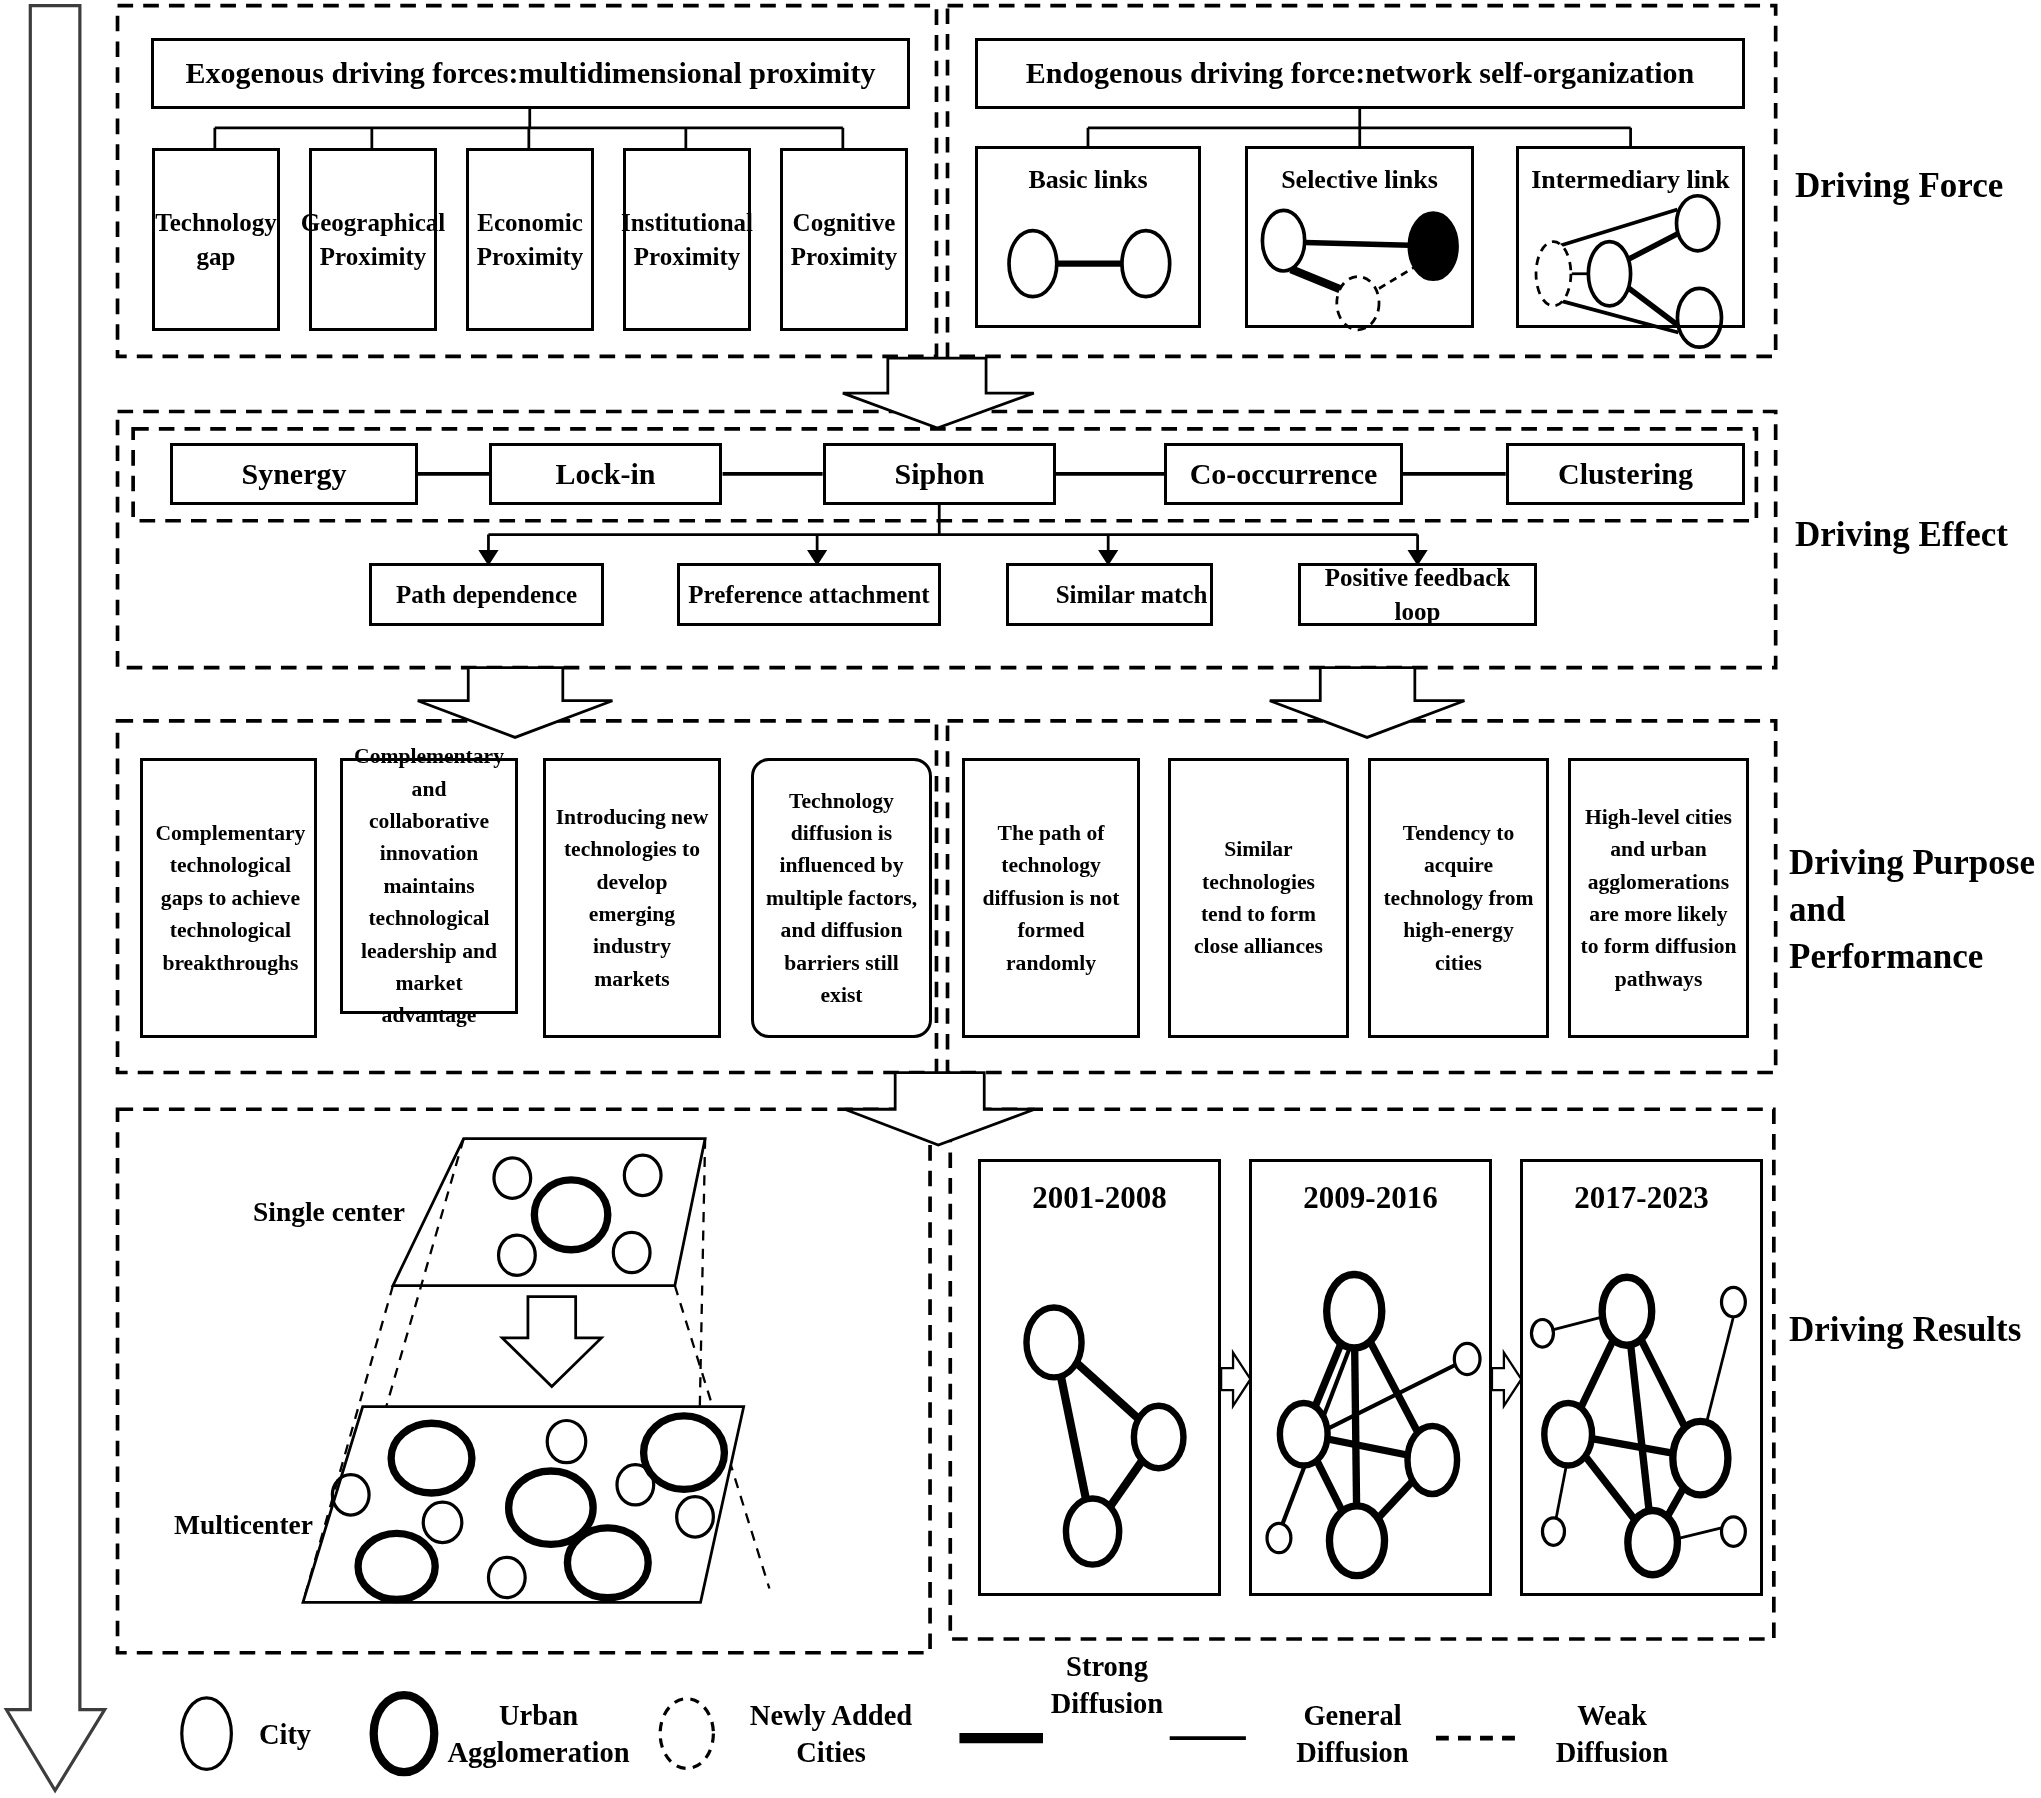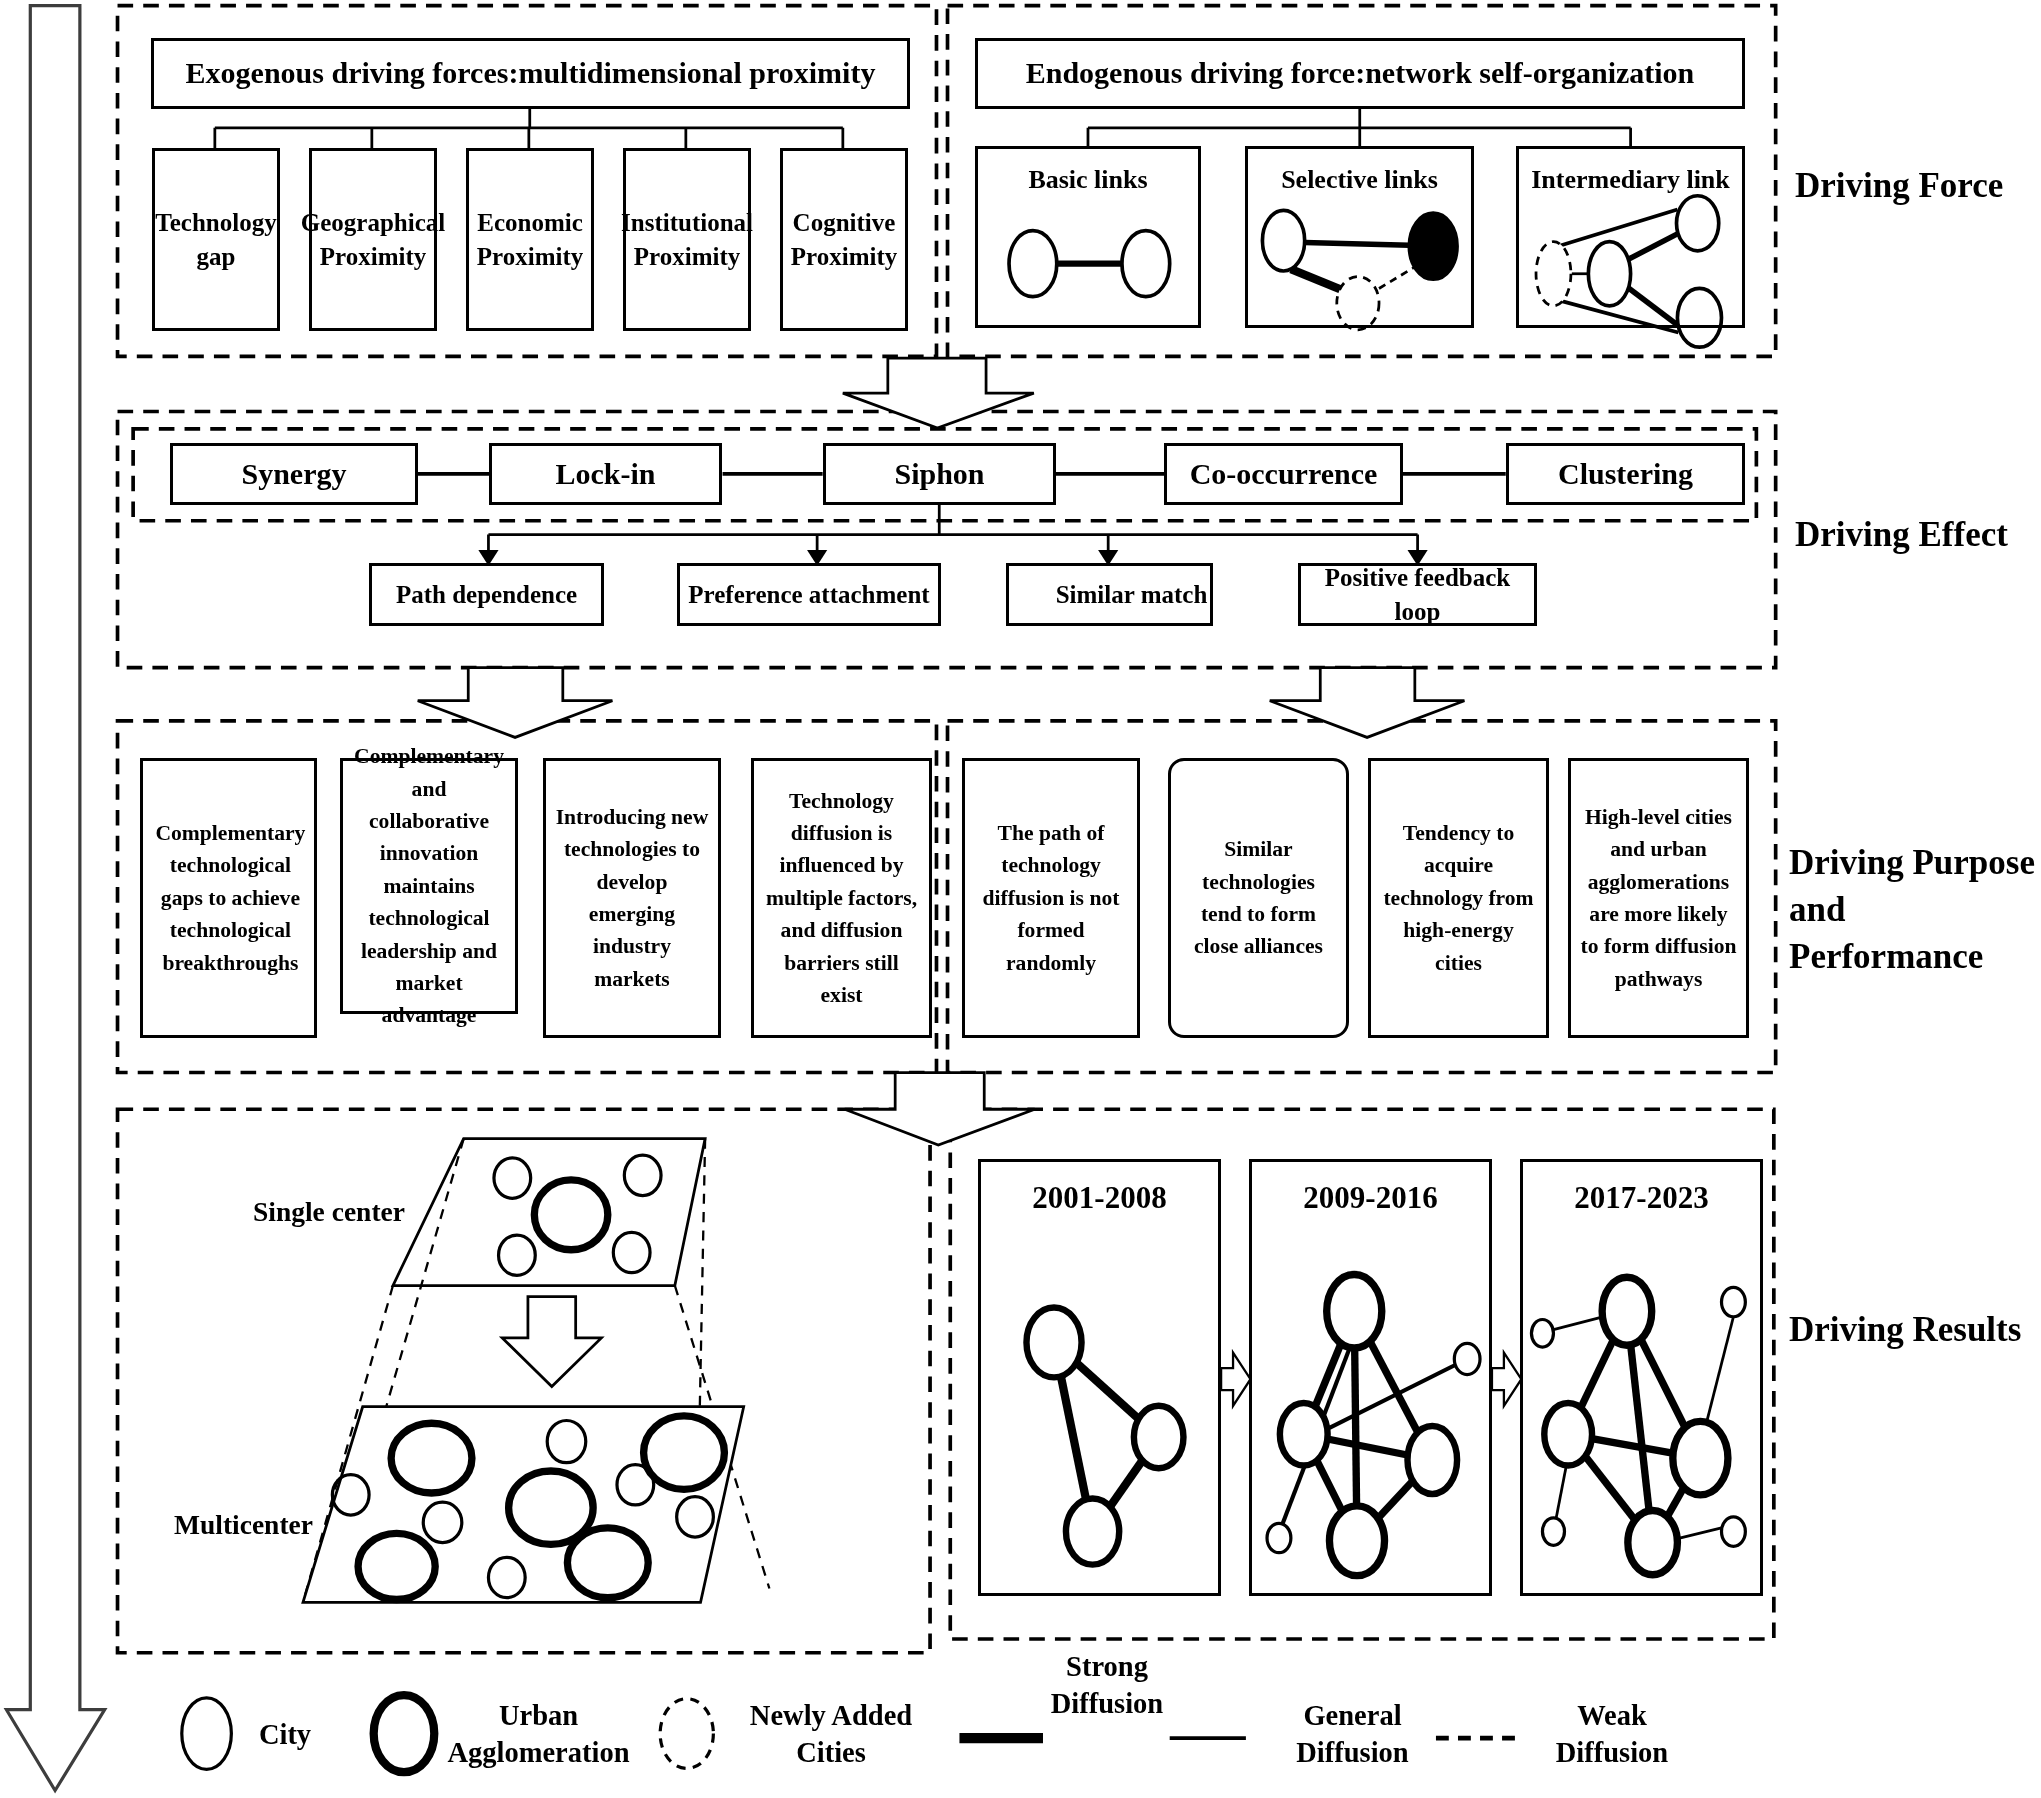--- a/index.html
+++ b/index.html
@@ -209,23 +209,23 @@
   <div class="box process-box" style="left:369px;top:563px;width:235px;height:63px;">Path dependence</div>
   <div class="box process-box" style="left:677px;top:563px;width:264px;height:63px;">Preference attachment</div>
   <div class="box process-box" style="left:1006px;top:563px;width:207px;height:63px;padding-left:44px;">Similar match</div>
   <div class="box process-box" style="left:1298px;top:563px;width:239px;height:63px;">Positive feedback loop</div>
 
   <div class="row-label" style="left:1795px;top:503px;width:246px;height:64px;">Driving Effect</div>
 
   <div class="box purpose-box" style="left:140px;top:758px;width:177px;height:280px;padding-left:13px;">Complementary technological gaps to achieve technological breakthroughs</div>
   <div class="box purpose-box" style="left:340px;top:758px;width:178px;height:256px;">Complementary and collaborative innovation maintains technological leadership and market advantage</div>
   <div class="box purpose-box" style="left:543px;top:758px;width:178px;height:280px;">Introducing new technologies to develop emerging industry markets</div>
-  <div class="box purpose-box" style="left:751px;top:758px;width:181px;height:280px;">Technology diffusion is influenced by multiple factors, and diffusion barriers still exist</div>
+  <div class="box purpose-box" style="left:751px;top:758px;width:181px;height:280px;border-radius:18px;">Technology diffusion is influenced by multiple factors, and diffusion barriers still exist</div>
   <div class="box purpose-box" style="left:962px;top:758px;width:178px;height:280px;">The path of technology diffusion is not formed randomly</div>
-  <div class="box purpose-box" style="left:1168px;top:758px;width:181px;height:280px;border-radius:16px;">Similar technologies tend to form close alliances</div>
+  <div class="box purpose-box" style="left:1168px;top:758px;width:181px;height:280px;">Similar technologies tend to form close alliances</div>
   <div class="box purpose-box" style="left:1368px;top:758px;width:181px;height:280px;">Tendency to acquire technology from high-energy cities</div>
   <div class="box purpose-box" style="left:1568px;top:758px;width:181px;height:280px;">High-level cities and urban agglomerations are more likely to form diffusion pathways</div>
 
   <div class="row-label" style="left:1789px;top:859px;width:253px;height:101px;">Driving Purpose and Performance</div>
 
   <div class="mini-label" style="left:228px;top:1189px;width:202px;height:46px;">Single center</div>
   <div class="mini-label" style="left:138px;top:1502px;width:211px;height:46px;text-align:right;">Multicenter</div>
 
   <div class="box period-box" style="left:978px;top:1159px;width:243px;height:437px;">2001-2008</div>
   <div class="box period-box" style="left:1249px;top:1159px;width:243px;height:437px;">2009-2016</div>

